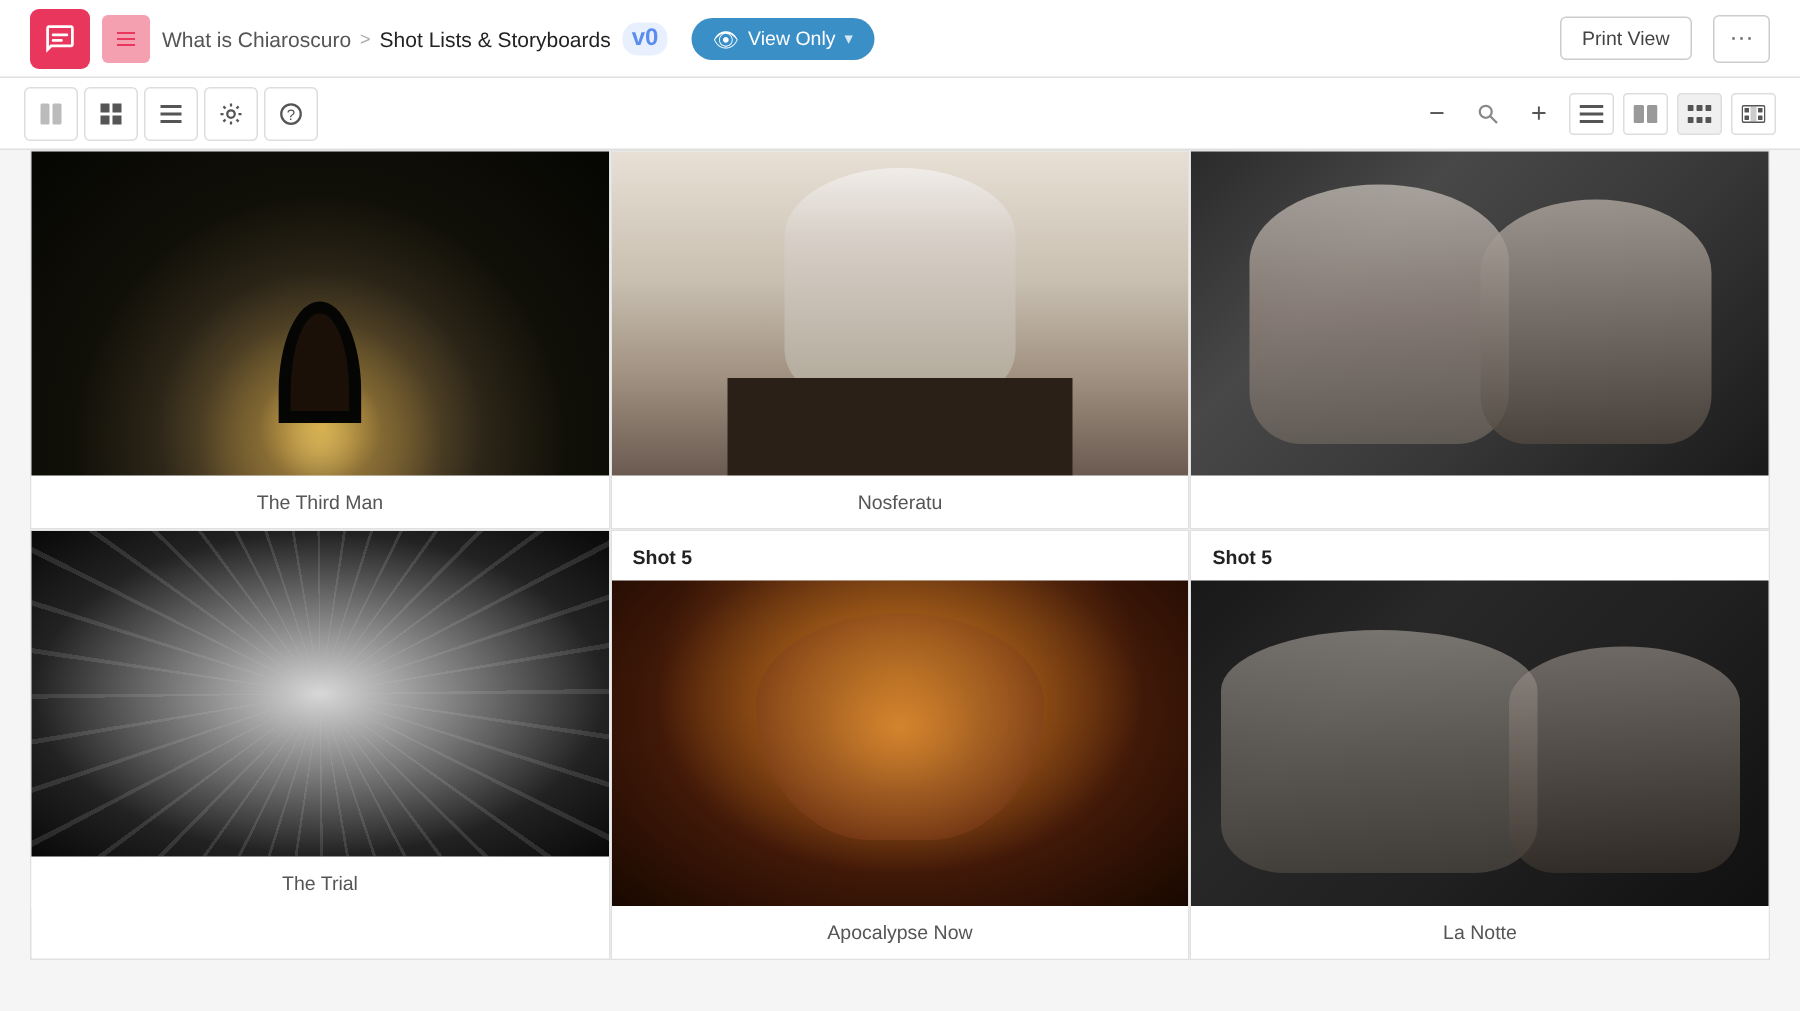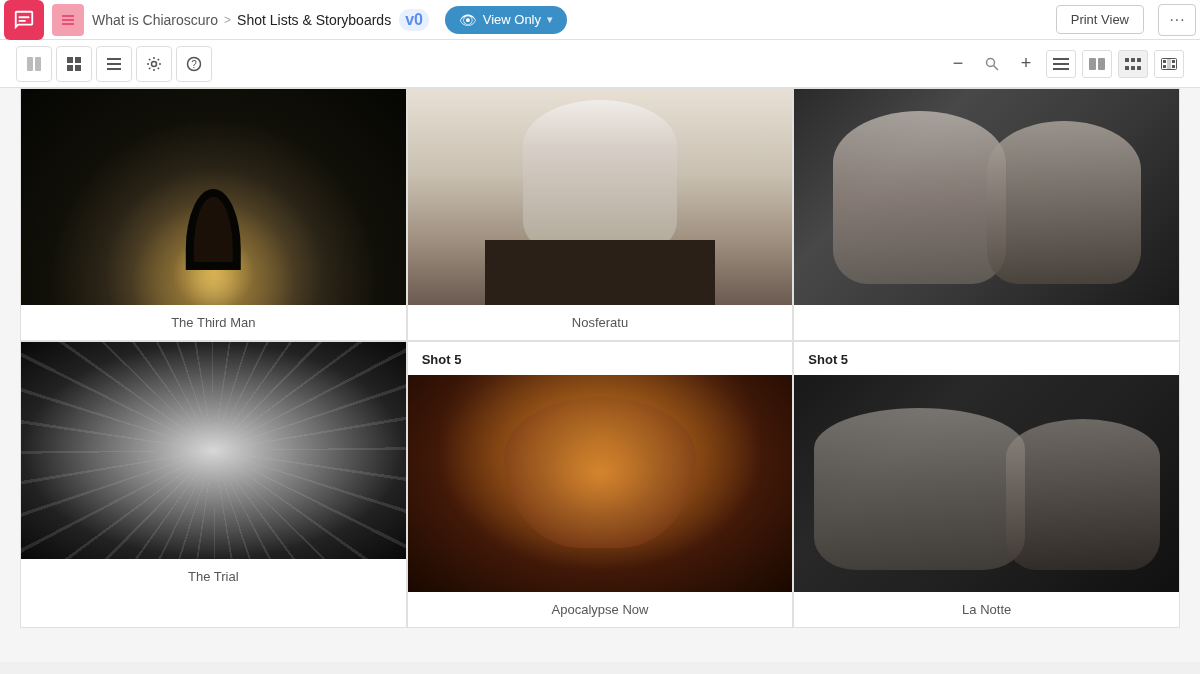--- a/index.html
+++ b/index.html
@@ -3,22 +3,22 @@
   <meta charset="utf-8">
   <style>
     * { box-sizing: border-box; margin: 0; padding: 0; }
     body { font-family: -apple-system, BlinkMacSystemFont, 'Segoe UI', sans-serif; background: #f0f0f0; overflow-x: hidden; }
 
     
     .header {
       display: flex;
       align-items: center;
       background: #fff;
-      height: 40px;
-      padding: 0 4px;
+      height: 52px;
+      padding: 0 20px;
       border-bottom: 1px solid #e0e0e0;
       gap: 8px;
     }
     .app-icon {
       width: 40px;
       height: 40px;
       background: #e8365d;
       border-radius: 6px;
       display: flex;
       align-items: center;

